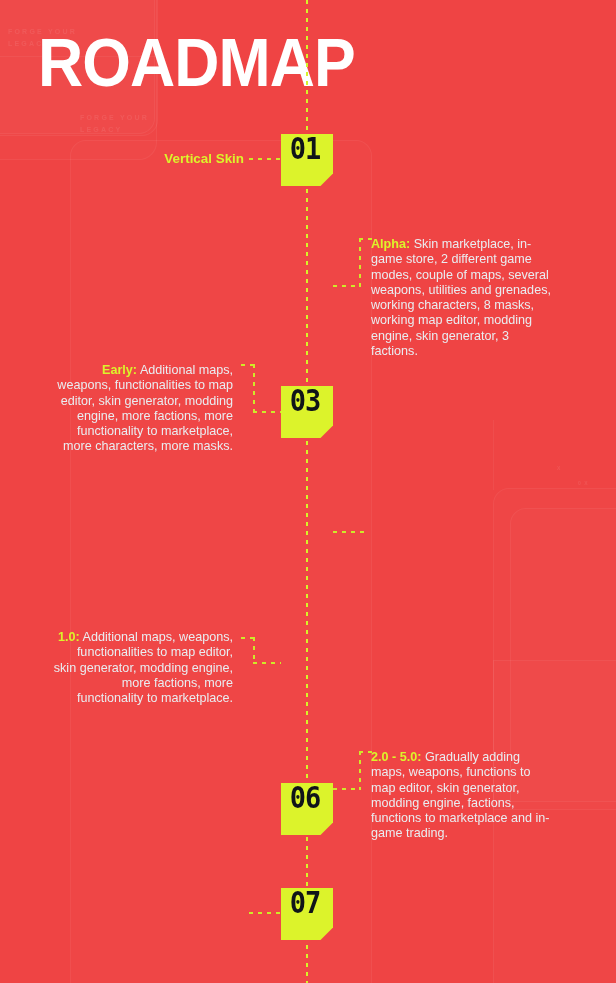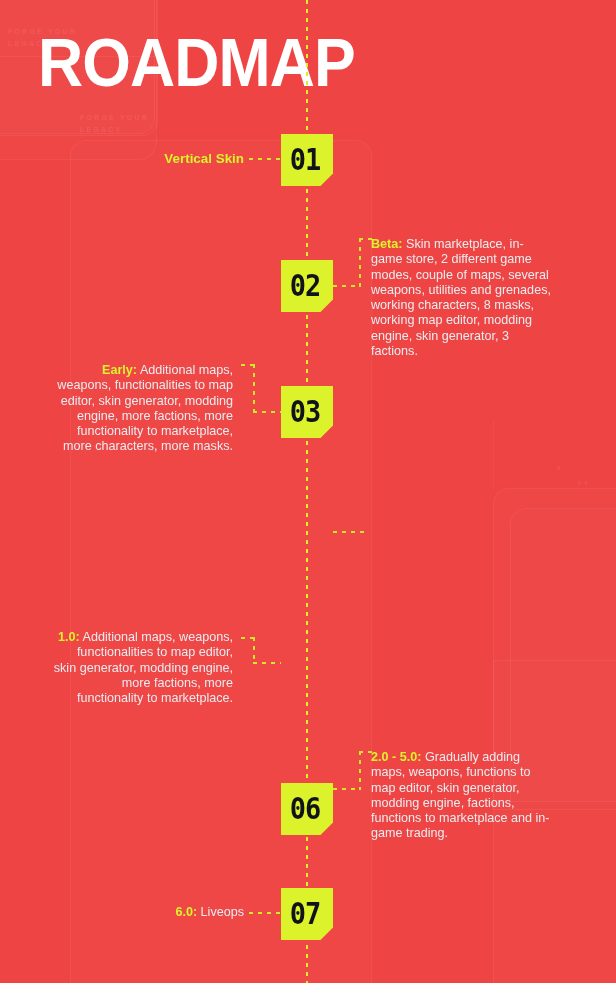--- a/index.html
+++ b/index.html
@@ -83,21 +83,21 @@
     width: 52px;
     height: 52px;
     left: 281px;
     background: #dcf32b;
     color: #101419;
     font-family: "DejaVu Sans Mono", "Liberation Mono", monospace;
     font-size: 27px;
     font-weight: 700;
     letter-spacing: -1px;
     display: flex;
-    align-items: center;
+    align-items: flex-start;
     justify-content: center;
     clip-path: polygon(0 0, 100% 0, 100% 76%, 76% 100%, 0 100%);
     z-index: 6;
   }
   .badge span { display: block; transform: translate(-2px, -1px) scaleY(1.12); }
 
   
   .dot-h {
     position: absolute;
     height: 2px;
@@ -167,28 +167,25 @@
   <div class="title">ROADMAP</div>
 
   <div class="spine"></div>
 
   <div class="badge" style="top:134px;">
     <span>01</span>
   </div>
   <div class="dot-h" style="left:249px; top:158px; width:34px;"></div>
   <div class="label-inline" style="left:60px; top:151px; width:184px;">Vertical Skin</div>
 
-  <div class="badge" style="top:260px;">
-    <span>02</span>
-  </div>
   <div class="dot-h" style="left:333px; top:285px; width:28px;"></div>
   <div class="dot-v" style="left:359px; top:238px; width:2px; height:49px;"></div>
   <div class="dot-h" style="left:359px; top:238px; width:14px;"></div>
   <div class="note right" style="left:371px; top:237px; width:180px;">
-    <b>Beta:</b><span class="plain"> Skin marketplace, in-game store, 2 different game modes, couple of maps, several weapons, utilities and grenades, working characters, 8 masks, working map editor, modding engine, skin generator, 3 factions.</span>
+    <b>Alpha:</b><span class="plain"> Skin marketplace, in-game store, 2 different game modes, couple of maps, several weapons, utilities and grenades, working characters, 8 masks, working map editor, modding engine, skin generator, 3 factions.</span>
   </div>
 
   <div class="badge" style="top:386px;">
     <span>03</span>
   </div>
   <div class="dot-h" style="left:253px; top:411px; width:28px;"></div>
   <div class="dot-v" style="left:253px; top:364px; width:2px; height:49px;"></div>
   <div class="dot-h" style="left:241px; top:364px; width:14px;"></div>
   <div class="note left" style="left:53px; top:363px; width:180px;">
     <b>Early:</b><span class="plain"> Additional maps, weapons, functionalities to map editor, skin generator, modding engine, more factions, more functionality to marketplace, more characters, more masks.</span>
@@ -210,17 +207,14 @@
   <div class="dot-v" style="left:359px; top:751px; width:2px; height:39px;"></div>
   <div class="dot-h" style="left:359px; top:751px; width:14px;"></div>
   <div class="note right" style="left:371px; top:750px; width:180px;">
     <b>2.0 - 5.0:</b><span class="plain"> Gradually adding maps, weapons, functions to map editor, skin generator, modding engine, factions, functions to marketplace and in-game trading.</span>
   </div>
 
   <div class="badge" style="top:888px;">
     <span>07</span>
   </div>
   <div class="dot-h" style="left:249px; top:912px; width:34px;"></div>
-  <div class="note left" style="left:60px; top:905px; width:184px;">
-    <b>6.0:</b><span class="plain"> Liveops</span>
-  </div>
 
 </div>
 
 </body></html>

